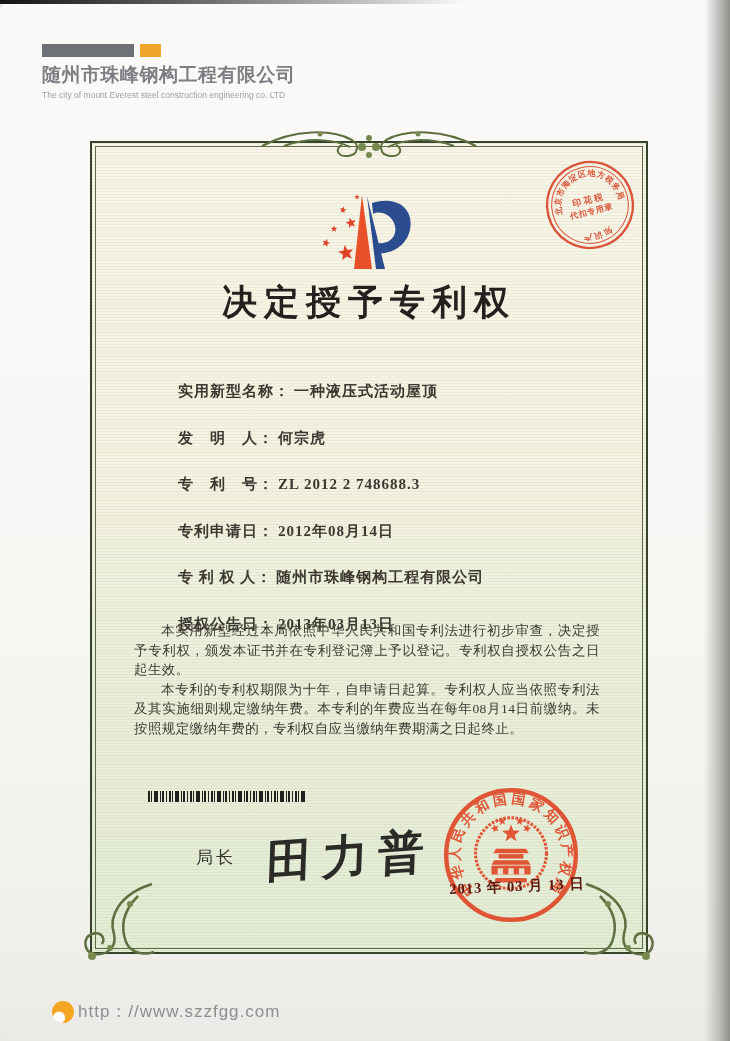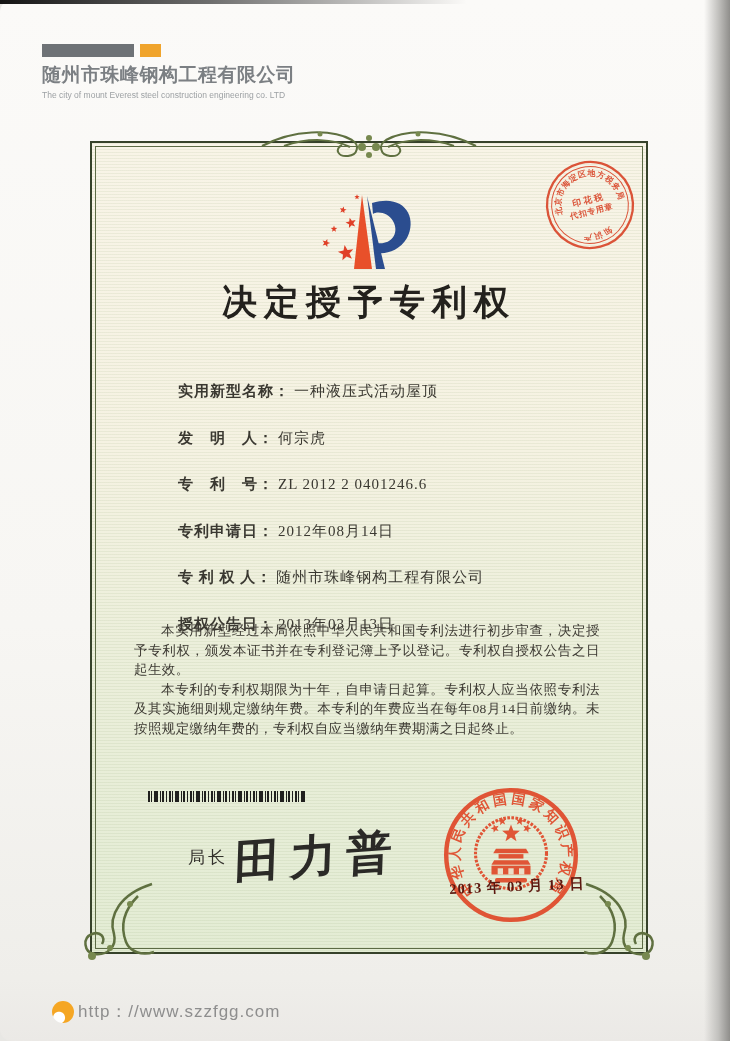--- a/index.html
+++ b/index.html
@@ -55,34 +55,34 @@
   }
   .cnipa-logo{position:absolute;left:222px;top:42px;}
   .tax-stamp{position:absolute;left:452px;top:16px;transform:rotate(-14deg);opacity:.92;}
   .cert-title{
     position:absolute;left:0;top:136px;width:100%;margin:0;
     text-align:center;font-size:35px;font-weight:bold;color:#23211d;letter-spacing:7px;
   }
   .fields{position:absolute;left:48px;top:222px;right:30px;}
   .field-row{height:20px;margin-bottom:26.5px;font-size:15px;color:#3a3831;letter-spacing:1px;white-space:pre;}
   .field-label{font-weight:bold;}
-  .field-value{margin-left:4px;}
+  .field-value{margin-left:4px;font-weight:bold;}
   .paragraphs{
     position:absolute;left:42px;right:46px;top:478px;
     font-size:13.5px;line-height:19.5px;color:#3d3a33;letter-spacing:.4px;
     text-align:justify;
   }
   .paragraphs p{margin:0;text-indent:2em;}
   .barcode{
     position:absolute;left:56px;top:648px;width:158px;height:11px;
     background:
       repeating-linear-gradient(90deg,#20201e 0 1px,rgba(0,0,0,0) 1px 3px),
       repeating-linear-gradient(90deg,#20201e 0 2px,rgba(0,0,0,0) 2px 7px);
   }
-  .sign-row{position:absolute;left:96px;top:686px;height:56px;display:flex;align-items:center;gap:6px;}
+  .sign-row{position:absolute;left:104px;top:686px;height:56px;display:flex;align-items:center;gap:30px;}
   .signer-title{font-size:17px;color:#33312c;letter-spacing:3px;}
   .signature{
     font-size:46px;font-weight:bold;color:#2b2a27;letter-spacing:10px;
     transform:rotate(-4deg) skewX(-6deg);line-height:1;
   }
   .official-seal{position:absolute;left:348px;top:641px;opacity:.93;}
   .seal-date{
     position:absolute;left:350px;top:734px;width:150px;text-align:center;
     font-size:14.5px;font-weight:bold;color:#5c1810;letter-spacing:1px;
     transform:rotate(-2.5deg);z-index:3;white-space:nowrap;
@@ -198,21 +198,21 @@
     <h1 class="cert-title">决定授予专利权</h1>
 
     <div class="fields">
       <div class="field-row">
         <span class="field-label">实用新型名称：</span><span class="field-value">一种液压式活动屋顶</span>
       </div>
       <div class="field-row">
         <span class="field-label">发　明　人：</span><span class="field-value">何宗虎</span>
       </div>
       <div class="field-row">
-        <span class="field-label">专　利　号：</span><span class="field-value">ZL 2012 2 0401246.6</span>
+        <span class="field-label">专　利　号：</span><span class="field-value">ZL 2012 2 748688.3</span>
       </div>
       <div class="field-row">
         <span class="field-label">专利申请日：</span><span class="field-value">2012年08月14日</span>
       </div>
       <div class="field-row">
         <span class="field-label">专 利 权 人：</span><span class="field-value">随州市珠峰钢构工程有限公司</span>
       </div>
       <div class="field-row">
         <span class="field-label">授权公告日：</span><span class="field-value">2013年03月13日</span>
       </div>

